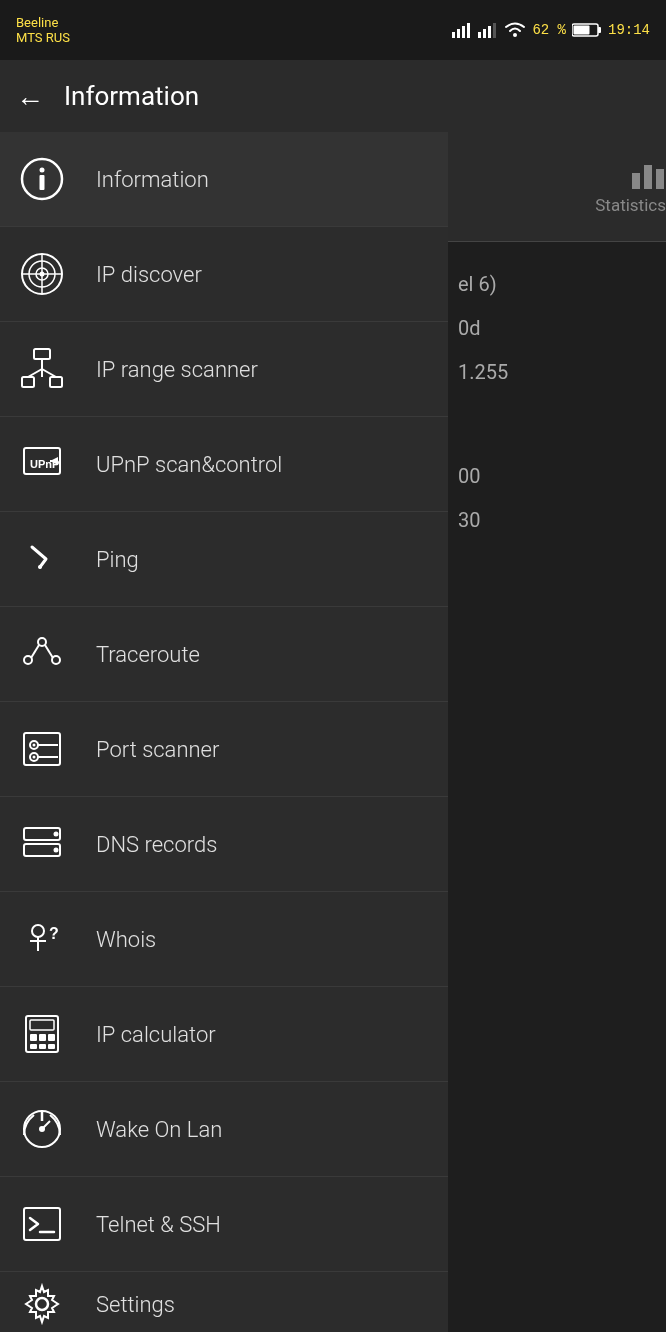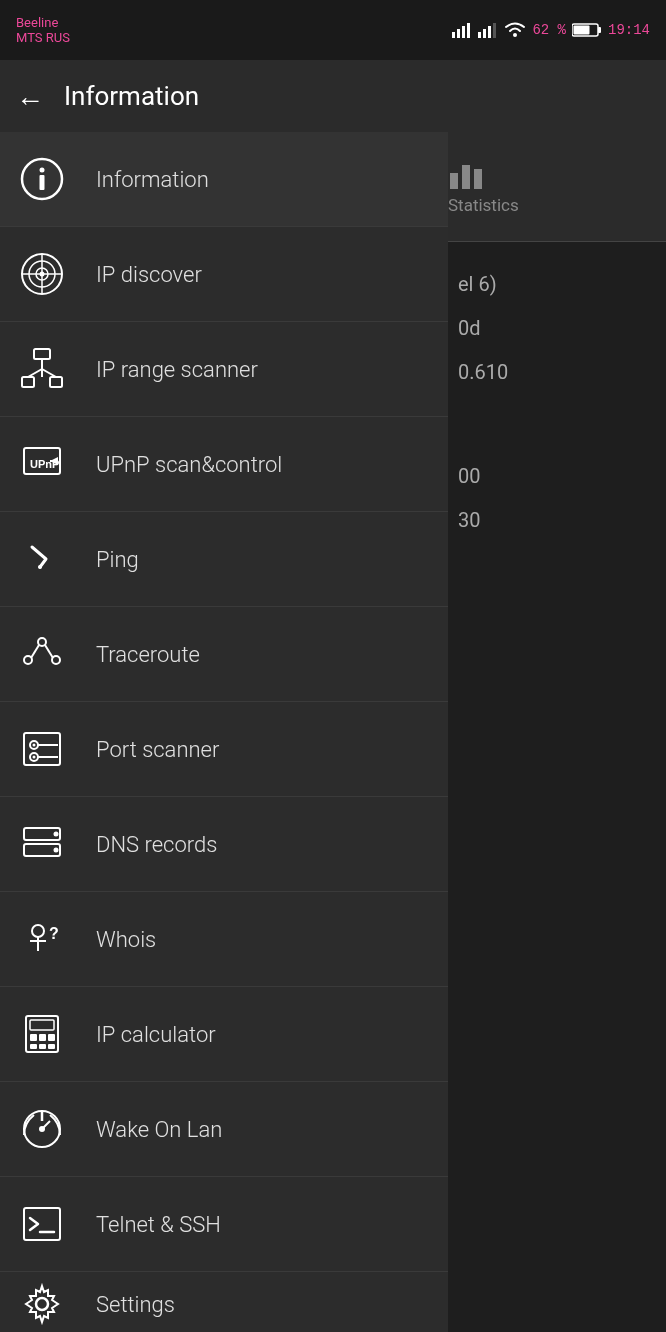--- a/index.html
+++ b/index.html
@@ -14,21 +14,21 @@
 
     
     .status-bar {
       width: 100%;
       height: 60px;
       background: #1a1a1a;
       display: flex;
       align-items: center;
       justify-content: space-between;
       padding: 0 16px;
-      color: #ec4899;
+      color: #fde047;
       font-size: 14px;
     }
     .status-left {
       display: flex;
       flex-direction: column;
       font-size: 13px;
     }
     .status-right {
       display: flex;
       align-items: center;
@@ -113,21 +113,21 @@
     
     .stats-tab {
       position: absolute;
       top: 0;
       left: 0;
       right: 0;
       height: 110px;
       background: #2b2b2b;
       display: flex;
       flex-direction: column;
-      align-items: flex-start;
+      align-items: flex-end;
       justify-content: center;
       gap: 6px;
       border-bottom: 1px solid #444;
     }
     .stats-tab-label {
       color: #888;
       font-size: 17px;
     }
 
     
@@ -383,19 +383,19 @@
         <rect x="2" y="14" width="8" height="16" fill="#888"></rect>
         <rect x="14" y="6" width="8" height="24" fill="#888"></rect>
         <rect x="26" y="10" width="8" height="20" fill="#888"></rect>
       </svg>
       <span class="stats-tab-label">Statistics</span>
     </div>
 
     <div class="right-content">
       <div>el 6)</div>
       <div>0d</div>
-      <div>0.610</div>
+      <div>1.255</div>
       <div style="margin-top: 60px;">00</div>
       <div>30</div>
     </div>
   </div>
 
 </div>
 
 </body></html>

